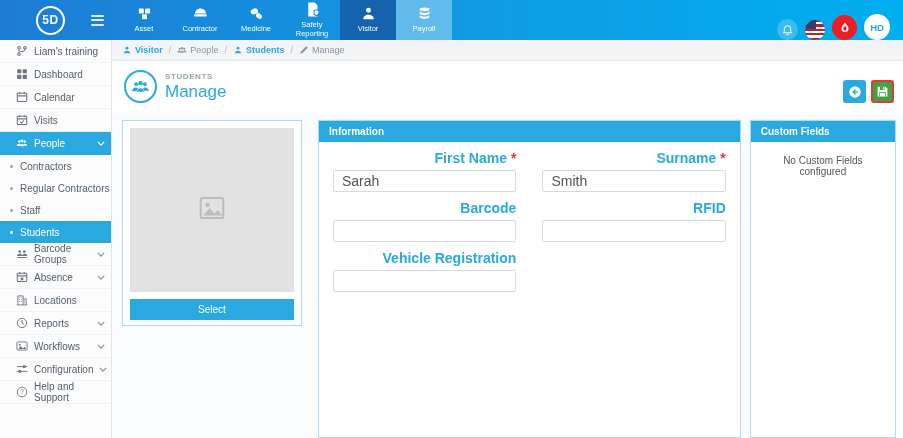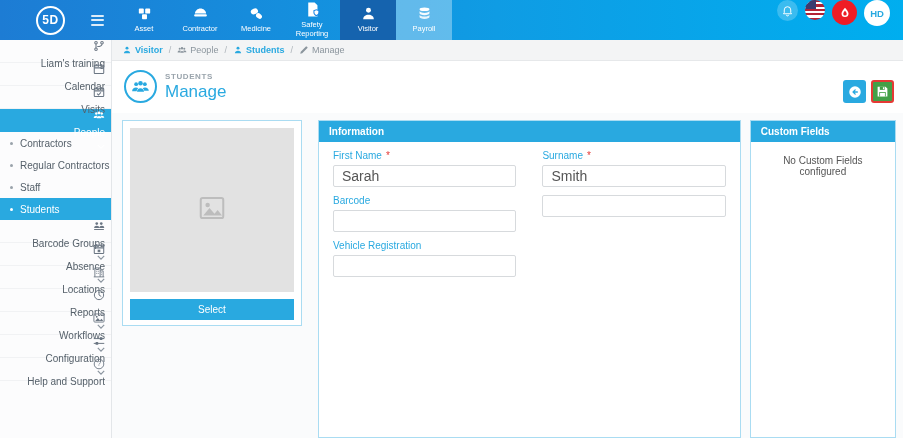--- a/index.html
+++ b/index.html
@@ -18,37 +18,37 @@
     margin-left:26px; cursor:pointer; align-self:center; }
   .hamburger span { width:13px; height:2px; background:rgba(255,255,255,.85); border-radius:1px; }
   .modules { display:flex; margin-left:12px; }
   .module-tab { width:56px; display:flex; flex-direction:column; align-items:center;
     justify-content:center; gap:2px; color:#fff; font-size:7.5px; line-height:1.25;
     text-align:center; cursor:pointer; padding:2px 2px 3px; }
   .module-tab .micon { display:flex; }
   .module-tab .micon svg { width:17px; height:17px; }
   .module-tab.active { background:#1563ae; }
   .module-tab.highlight { background:rgba(255,255,255,.34);align-items:center; }
-  .topbar-right { margin-left:auto; display:flex; align-items:flex-start; gap:7px; margin-right:13px; }
+  .topbar-right { margin-left:auto; display:flex; align-items:flex-end; gap:7px; margin-right:13px; }
   .round { border-radius:50%; display:flex; align-items:center; justify-content:center; cursor:pointer; }
   .bell-btn { width:21px; height:21px; background:rgba(255,255,255,.22); }
   .bell-btn svg { width:13px; height:13px; }
   .flag { width:20px; height:20px; border-radius:50%; overflow:hidden; position:relative;
     background:repeating-linear-gradient(180deg,#b22234 0 2.2px,#fff 2.2px 4.4px); }
   .flag::before { content:""; position:absolute; left:0; top:0; width:55%; height:45%; background:#3c3b6e; }
   .alert-btn { width:25px; height:25px; background:#ee1c25; }
   .alert-btn svg { width:14px; height:14px; }
   .avatar { width:26px; height:26px; background:#fff; color:#29a9e0; font-size:9.5px; font-weight:bold; }
 
   
   .shell { display:flex; flex:1; min-height:0; }
   .sidebar { width:112px; flex-shrink:0; background:#fcfcfd; border-right:1px solid #e3e6e9;
     font-size:10px; color:#55606a; overflow:hidden; }
-  .side-item { height:23px; display:flex; align-items:flex-end; gap:6px; padding:0 6px 0 16px;
-    border-bottom:1px solid #f1f2f4; cursor:pointer;flex-direction:column; }
+  .side-item { height:23px; display:flex; align-items:center; gap:6px; padding:0 6px 0 16px;
+    border-bottom:1px solid #f1f2f4; cursor:pointer; }
   .side-item .sicon { display:flex; color:#6b7683; flex-shrink:0; }
   .side-item .sicon svg { width:12px; height:12px; }
   .side-item .chev { margin-left:auto; display:flex; color:#8a949e; }
   .side-item .chev svg { width:8px; height:5px; }
   .side-item.active { background:#29a9e0; color:#fff; border-color:#29a9e0; }
   .side-item.active .sicon, .side-item.active .chev { color:#fff; }
   .sub-item { height:22px; display:flex; align-items:center; gap:7px; padding-left:10px; cursor:pointer; }
   .sub-item .bullet { width:3px; height:3px; border-radius:50%; background:#9aa3ab; flex-shrink:0; }
   .sub-item.active { background:#29a9e0; color:#fff; }
   .sub-item.active .bullet { background:#fff; }
@@ -89,21 +89,21 @@
   .photo-placeholder { height:164px; background:#e2e2e2; display:flex;
     align-items:center; justify-content:center; }
   .photo-placeholder svg { width:30px; height:30px; }
   .select-btn { width:100%; height:21px; margin-top:7px; background:#29a9e0; color:#fff;
     border:none; font-size:10px; cursor:pointer; font-family:inherit; }
   .panels { flex:1; display:flex; gap:9px; min-width:0; }
   .panel { background:#fff; border:1px solid #aadcf2; }
   .panel-header { background:#29a9e0; color:#fff; font-size:10px; font-weight:bold; padding:5px 10px; }
   .fields { display:grid; grid-template-columns:1fr 1fr; column-gap:26px; row-gap:8px;
     padding:8px 14px 13px; }
-  .field-label { color:#29a9e0; font-size:10px; font-weight:normal; display:flex; gap:4px; margin-bottom:4px; }
+  .field-label { color:#29a9e0; font-size:14px; font-weight:bold; display:flex; gap:4px; margin-bottom:4px;justify-content:flex-end; }
   .req { color:#e53935; }
   .field input { width:100%; height:22px; border:1px solid #d7dadd; border-radius:2px;
     padding:0 8px; font-size:14px; color:#555; font-family:inherit; outline:none; background:#fff; }
   .empty-body { padding:13px; text-align:center; font-size:10px; color:#555; }
 </style>
 </head>
 <body>
 
 <div class="app">
 
@@ -198,20 +198,31 @@
         <div class="side-item">
           <span class="sicon">
             <svg viewBox="0 0 16 16" fill="none" stroke="currentColor" stroke-width="1.4">
               <circle cx="4" cy="3.6" r="1.7"></circle>
               <circle cx="12" cy="3.6" r="1.7"></circle>
               <circle cx="4" cy="12.4" r="1.7"></circle>
               <path d="M4 5.3v5.4M12 5.3c0 3.2-4 3.4-6.3 3.4"></path>
             </svg>
           </span>
           <span>Liam's training</span>
+        </div>
+        <div class="side-item">
+          <span class="sicon">
+            <svg viewBox="0 0 16 16" fill="currentColor">
+              <rect x="1.5" y="1.5" width="5.6" height="5.6" rx="1"></rect>
+              <rect x="8.9" y="1.5" width="5.6" height="5.6" rx="1"></rect>
+              <rect x="1.5" y="8.9" width="5.6" height="5.6" rx="1"></rect>
+              <rect x="8.9" y="8.9" width="5.6" height="5.6" rx="1"></rect>
+            </svg>
+          </span>
+          <span>Dashboard</span>
         </div>
         <div class="side-item">
           <span class="sicon">
             <svg viewBox="0 0 16 16" fill="none" stroke="currentColor" stroke-width="1.4">
               <rect x="1.7" y="3" width="12.6" height="11" rx="1"></rect>
               <path d="M1.7 6.5h12.6M5 1.3v3M11 1.3v3"></path>
             </svg>
           </span>
           <span>Calendar</span>
         </div>
@@ -455,21 +466,23 @@
                     <span>First Name</span>
                     <span class="req">*</span>
                   </div><input type="text" value="Sarah" style=""></div>
                 <div class="field"><div class="field-label">
                     <span>Surname</span>
                     <span class="req">*</span>
                   </div><input type="text" value="Smith" style=""></div>
                 <div class="field"><div class="field-label">
                     <span>Barcode</span>
                   </div><input type="text" value="" style=""></div>
-                <div class="field"><input type="text" value="" style=""></div>
+                <div class="field"><div class="field-label">
+                    <span>RFID</span>
+                  </div><input type="text" value="" style=""></div>
                 <div class="field"><div class="field-label">
                     <span>Vehicle Registration</span>
                   </div><input type="text" value="" style=""></div>
               </div>
           </section>
           <section class="panel">
             <div class="panel-header">Custom Fields</div>
             <div class="empty-body">No Custom Fields configured</div>
           </section>
         </div>

